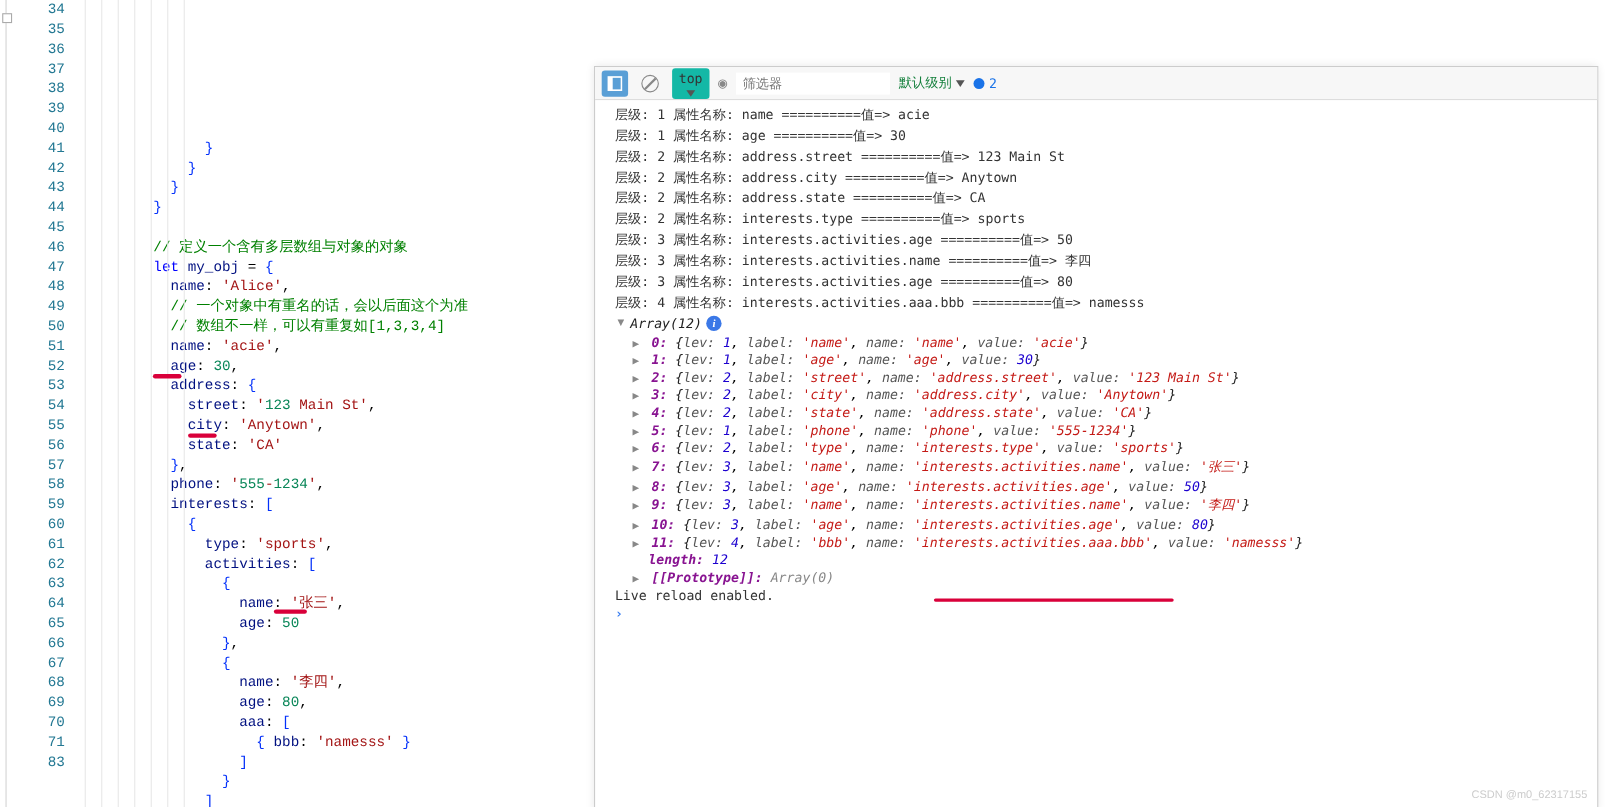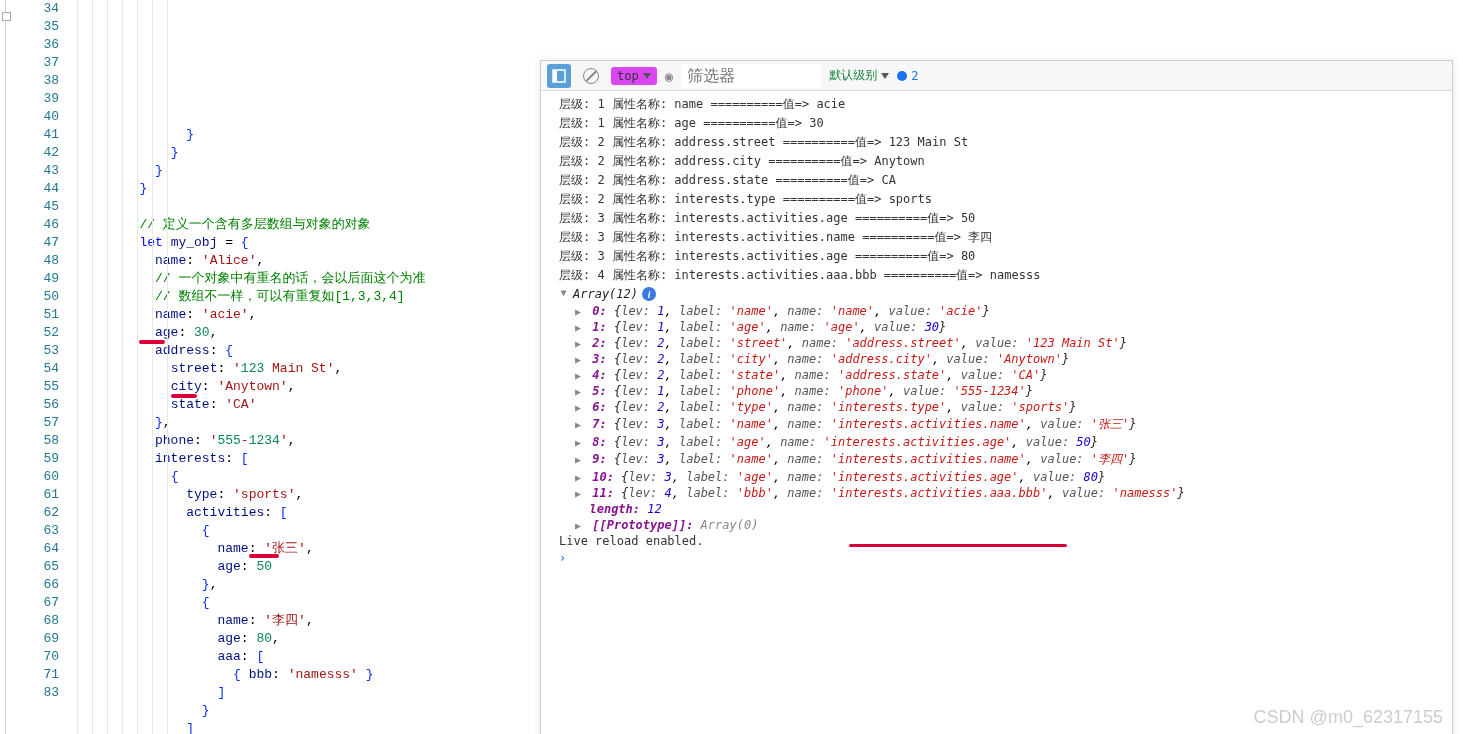--- a/index.html
+++ b/index.html
@@ -22,24 +22,24 @@
 .c-num { color: #098658; }
 .c-brace { color: #0431fa; }
 .mark { position: absolute; height: 4px; background: #d9003a; border-radius: 3px; }
 
 .console { flex: 1; border: 1px solid #ccc; box-shadow: 0 0 8px rgba(0,0,0,0.1); margin: 60px 10px 0 0; font-family: Menlo, Consolas, monospace; font-size: 12px; min-width: 0; }
 .console-bar { display: flex; align-items: center; height: 30px; border-bottom: 1px solid #ddd; padding: 0 6px; gap: 8px; background: #f7f7f7; }
 .cb-btn { width: 24px; height: 24px; display: flex; align-items: center; justify-content: center; color: #555; border-radius: 3px; }
 .cb-sidebar { background: #5a9fd6; color: #fff; border-radius: 3px; }
 .cb-clear { border: 1.5px solid #888; border-radius: 50%; width: 16px; height: 16px; position: relative; }
 .cb-clear::after { content: ''; position: absolute; width: 14px; height: 1.5px; background: #888; top: 50%; left: 50%; transform: translate(-50%,-50%) rotate(-45deg); }
-.cb-top { display: flex; align-items: center; gap: 4px; color: #333; background: #d946ef; padding: 2px 6px; border-radius: 3px; }
+.cb-top { display: flex; align-items: center; gap: 4px; color: #333; background: #14b8a6; padding: 2px 6px; border-radius: 3px; flex-direction: column; }
 .cb-tri { width: 0; height: 0; border-left: 4px solid transparent; border-right: 4px solid transparent; border-top: 6px solid #555; }
 .cb-eye { font-size: 14px; color: #888; }
-.cb-filter { border: none; outline: none; padding: 3px 6px; font-size: 16px; width: 140px; color: #ec4899; }
+.cb-filter { border: none; outline: none; padding: 3px 6px; font-size: 12px; width: 140px; color: #ec4899; }
 .cb-level { display: flex; align-items: center; gap: 4px; color: #15803d; }
 .cb-issue { color: #1a73e8; display: flex; align-items: center; gap: 4px; }
 .cb-dot { width: 10px; height: 10px; border-radius: 50%; background: #1a73e8; }
 
 .console-body { padding: 4px 0 4px 12px; position: relative; }
 .log-line { padding: 1px 0 1px 6px; color: #333; font-family: Menlo, Consolas, monospace; }
 .arr-head { display: flex; align-items: flex-end; gap: 4px; padding: 2px 0 2px 6px; }
 .arr-tri { color: #888; font-size: 10px; display: inline-block; width: 10px; transform: rotate(90deg); }
 .arr-tri-c { color: #888; font-size: 10px; display: inline-block; width: 10px; }
 .arr-label { color: #222; font-style: italic; }
@@ -47,21 +47,21 @@
 .arr-item { padding-left: 22px; padding-top: 1px; padding-bottom: 1px; font-style: italic; }
 .c-idx { color: #881391; font-family: Menlo, monospace; font-weight: bold; }
 .c-oprop { color: #565656; }
 .c-ostr { color: #c41a16; }
 .c-onum { color: #1c00cf; }
 .c-obrace { color: #222; }
 .c-fade { color: #888; }
 .prompt { color: #367cf1; padding: 2px 6px; font-weight: bold; }
 .red-under { position: absolute; height: 3px; background: #d9003a; border-radius: 2px; }
 
-.watermark { position: fixed; bottom: 6px; right: 20px; color: #ccc; font-size: 18px; font-family: sans-serif; }
+.watermark { position: fixed; bottom: 6px; right: 20px; color: #ccc; font-size: 10px; font-family: sans-serif; }
 </style>
 </head>
 <body>
 
 <div class="editor">
   <div class="fold-col">
       <div class="fold-line"></div>
     </div>
   <div class="gutter" id="gutter">
       <div>34</div>

